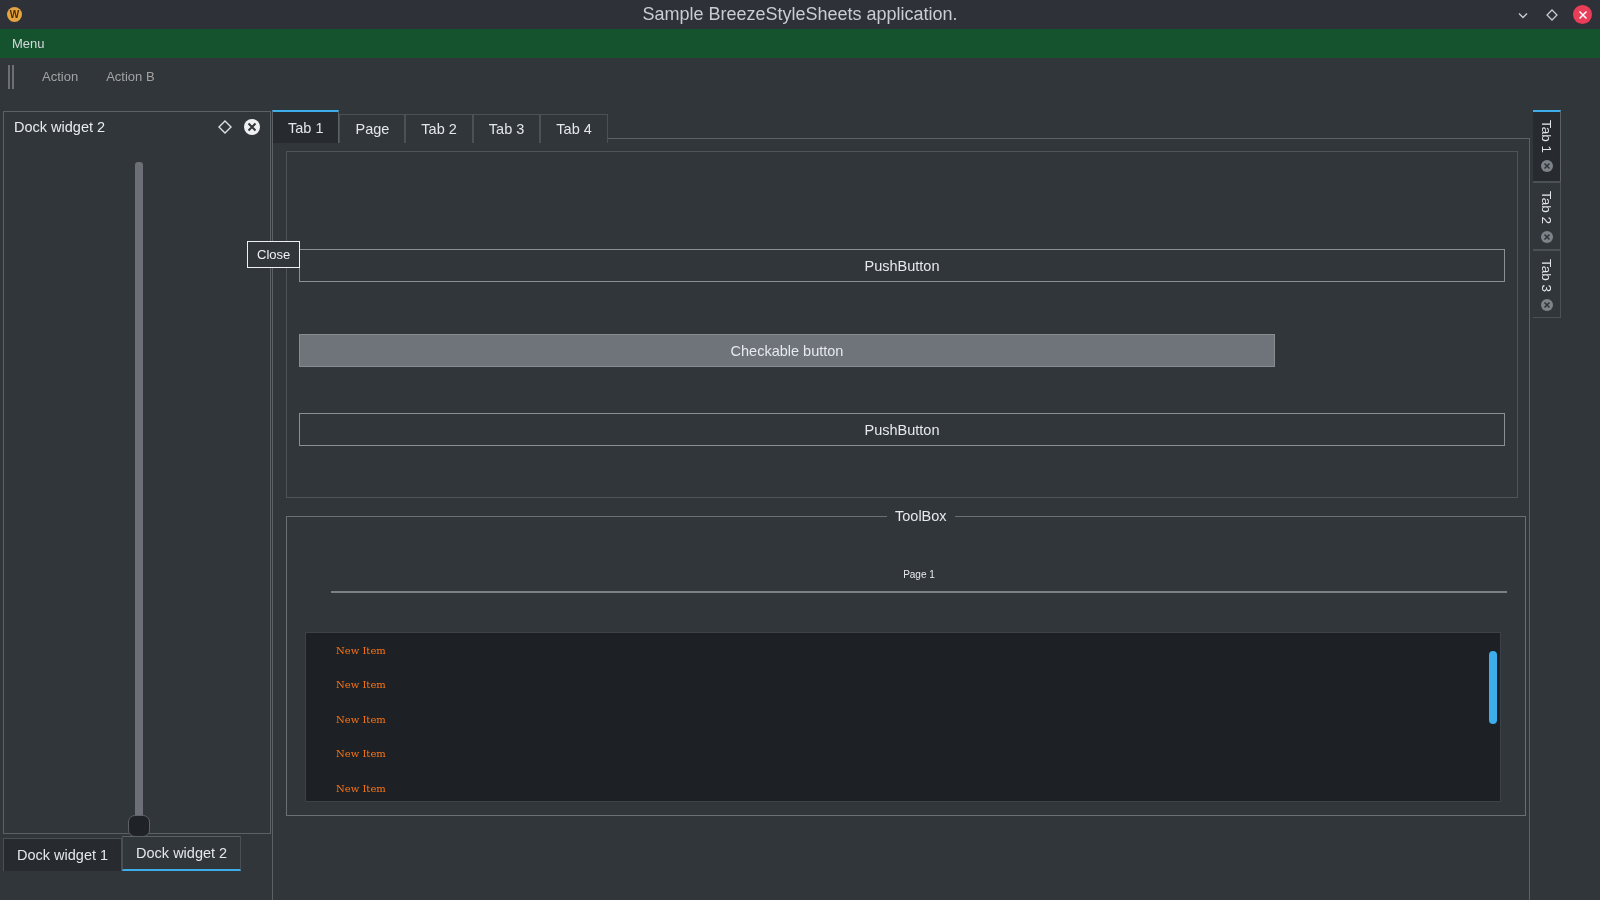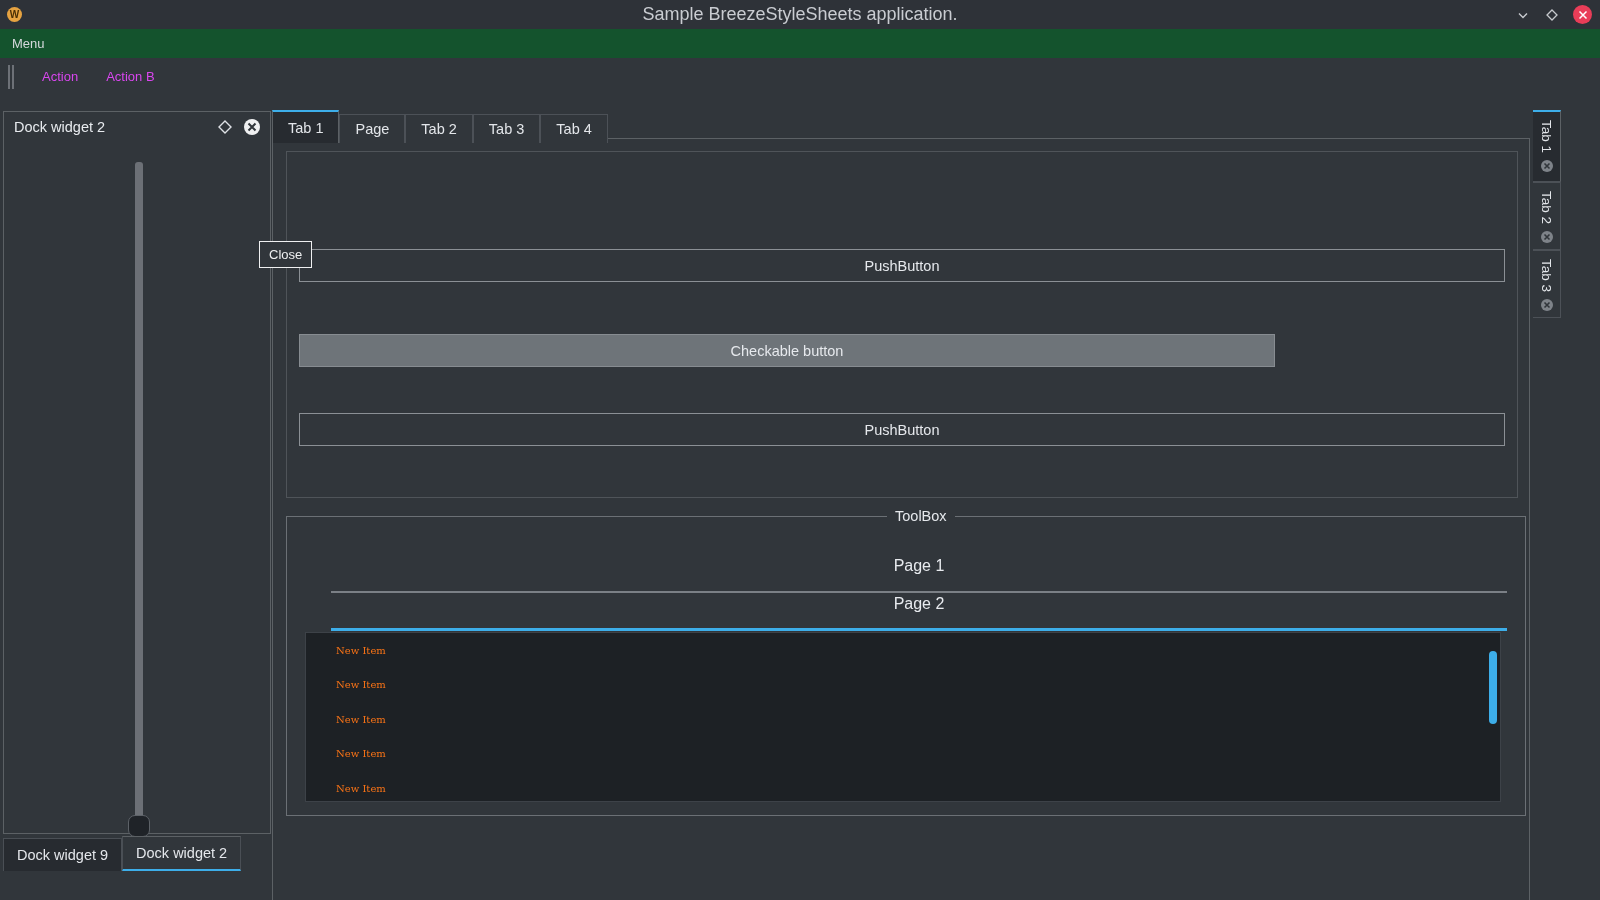--- a/index.html
+++ b/index.html
@@ -41,21 +41,21 @@
   .menubar { height: 29px; background: #14532d; display: flex; align-items: center; }
   .menubar-item { font-size: 13px; color: #d5d8dc; padding: 0 10px; margin-left: 2px; }
 
   
   .toolbar {
     height: 37px; background: #31363b; display: flex; align-items: center;
     padding-left: 8px; gap: 0;
   }
   .tb-grip { width: 8px; height: 24px; display: flex; gap: 2px; margin-right: 12px; }
   .tb-grip i { width: 2px; height: 24px; background: #6d7177; display:block; }
-  .toolbar-action { font-size: 13px; color: #d946ef; padding: 5px 14px; }
+  .toolbar-action { font-size: 13px; color: #a3a3a3; padding: 5px 14px; }
 
   
   .main {
     position: absolute; left: 0; top: 100px; width: 1600px; height: 800px;
     background: #31363b;
   }
 
   
   .dock {
     position: absolute; left: 3px; top: 11px; width: 268px; height: 723px;
@@ -87,21 +87,21 @@
     background: #272b30; border: 1px solid #4a4f55; border-bottom: none;
     height: 33px; display: flex; align-items: center;
   }
   .dock-tab.active {
     background: #31363b; border-bottom: 2px solid #3daee9; height: 35px;
     border-top-color: #5c6165;
   }
 
   
   .tooltip {
-    position: absolute; left: 259px; top: 141px;
+    position: absolute; left: 247px; top: 141px;
     background: #31363b; border: 1px solid #eff0f1;
     padding: 5px 9px; font-size: 13px; color: #eff0f1; z-index: 50;
   }
 
   
   .central {
     position: absolute; left: 272px; top: 10px; width: 1258px; height: 803px;
   }
   .tabbar { display: flex; align-items: flex-end; height: 33px; position: relative; z-index: 5; }
   .tab {
@@ -137,22 +137,22 @@
   .toolbox {
     position: absolute; left: 13px; top: 377px; width: 1240px; height: 300px;
     border: 1px solid #6b7075;
   }
   .toolbox-legend {
     position: absolute; left: 600px; top: -9px; background: #31363b;
     padding: 0 8px; font-size: 14.5px; color: #e6e9ed;
   }
   .tb-page {
     position: absolute; left: 44px; width: 1176px; height: 36px;
-    display: flex; align-items: flex-start; justify-content: center;
-    font-size: 16px; color: #e8ebef;
+    display: flex; align-items: center; justify-content: center;
+    font-size: 10px; color: #e8ebef;
   }
   .tb-page.p1 { top: 40px; border-bottom: 2px solid #7b8086; }
   .tb-page.p2 { top: 78px; border-bottom: 3px solid #3daee9; }
 
   
   .listw {
     position: absolute; left: 32px; top: 493px; width: 1196px; height: 170px;
     background: #1d2125; border: 1px solid #3d4248; overflow: hidden;
   }
   .list-item {
@@ -251,21 +251,21 @@
     <div class="dock-body">
       <div class="vslider">
         <div class="vslider-groove"></div>
         <div class="vslider-handle"></div>
       </div>
     </div>
   </div>
 
   <div class="dock-tabs">
     <div class="dock-tab">
-      <span>Dock widget 9</span>
+      <span>Dock widget 1</span>
     </div>
     <div class="dock-tab active">
       <span>Dock widget 2</span>
     </div>
   </div>
 
   <div class="central">
     <div class="tabbar">
       <div class="tab active">
         <span>Tab 1</span>
@@ -289,23 +289,20 @@
       <div class="btn-group">
         <div class="pbtn b1">PushButton</div>
         <div class="pbtn b2">Checkable button</div>
         <div class="pbtn b3">PushButton</div>
       </div>
 
       <div class="toolbox">
         <div class="toolbox-legend">ToolBox</div>
         <div class="tb-page p1">
           <span>Page 1</span>
-        </div>
-        <div class="tb-page p2">
-          <span>Page 2</span>
         </div>
       </div>
 
       <div class="listw">
         <div class="list-item">New Item</div>
         <div class="list-item">New Item</div>
         <div class="list-item">New Item</div>
         <div class="list-item">New Item</div>
         <div class="list-item">New Item</div>
         <div class="list-sb">

